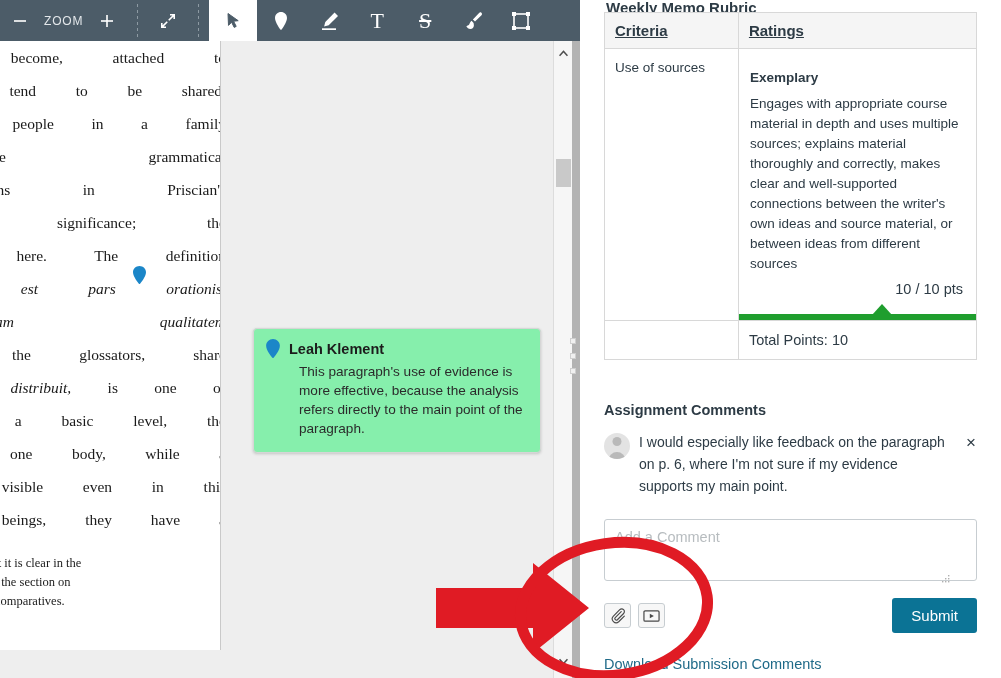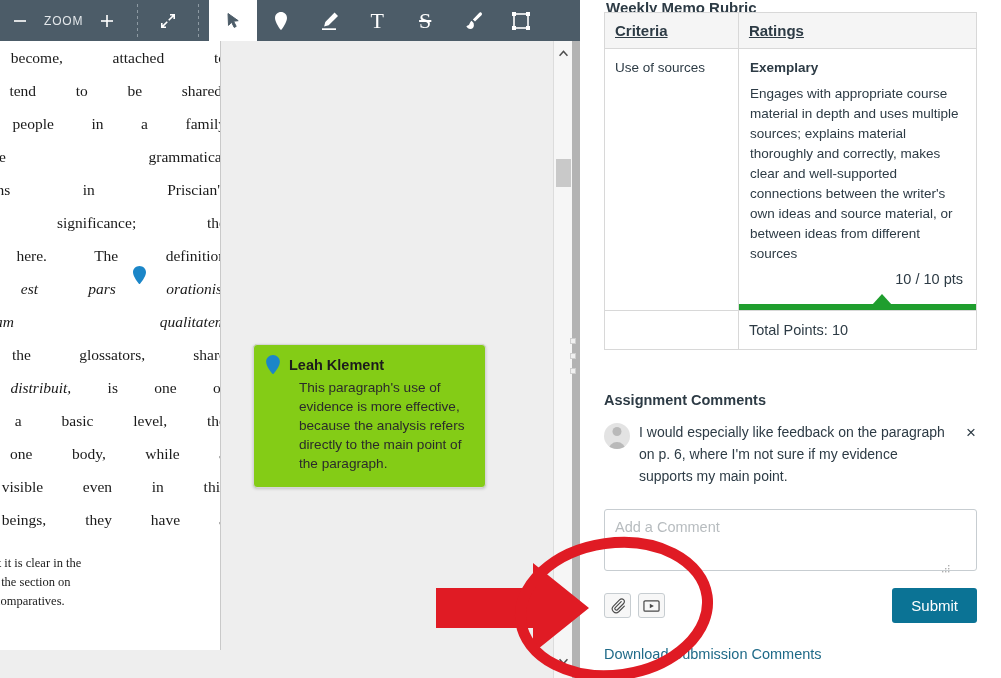--- a/index.html
+++ b/index.html
@@ -151,23 +151,23 @@
     left: 221px; top: 0;
     width: 331px;
     height: 637px;
     background: #eeeeee;
   }
 
   
   #comment-popup {
     position: absolute;
     left: 253px;
-    top: 303px;
-    width: 233px;
-    background: #84cc16;
+    top: 287px;
+    width: 288px;
+    background: #86efac;
     border: 1px solid #d6d6d6;
     border-radius: 4px;
     box-shadow: 0 1px 3px rgba(0,0,0,0.18);
     padding: 10px 12px 14px 12px;
     box-sizing: border-box;
   }
   #comment-popup .cp-head {
     display: flex;
     align-items: flex-start;
     gap: 9px;
@@ -299,21 +299,21 @@
     text-decoration: underline;
   }
   .col-criteria { width: 36%; }
   .col-ratings { width: 64%; }
   td.cell-criteria {
     font-size: 13.5px;
     color: #2d3b45;
     padding: 11px 10px;
   }
   td.cell-ratings {
-    padding: 11px 11px 0 11px;
+    padding: 21px 11px 0 11px;
     position: relative;
   }
   .rating-name {
     font-size: 13.5px;
     font-weight: bold;
     color: #2d3b45;
     margin-bottom: 9px;
   }
   .rating-desc {
     font-size: 13.5px;

